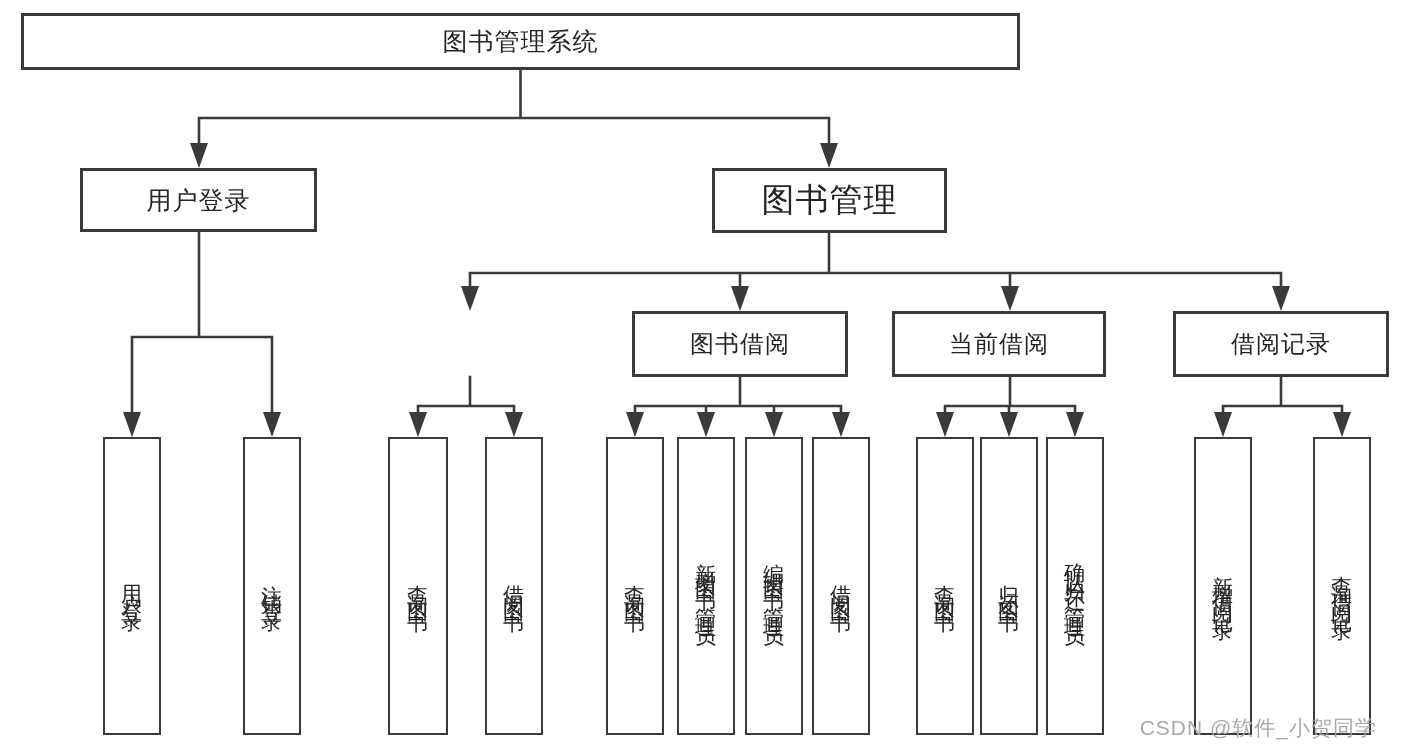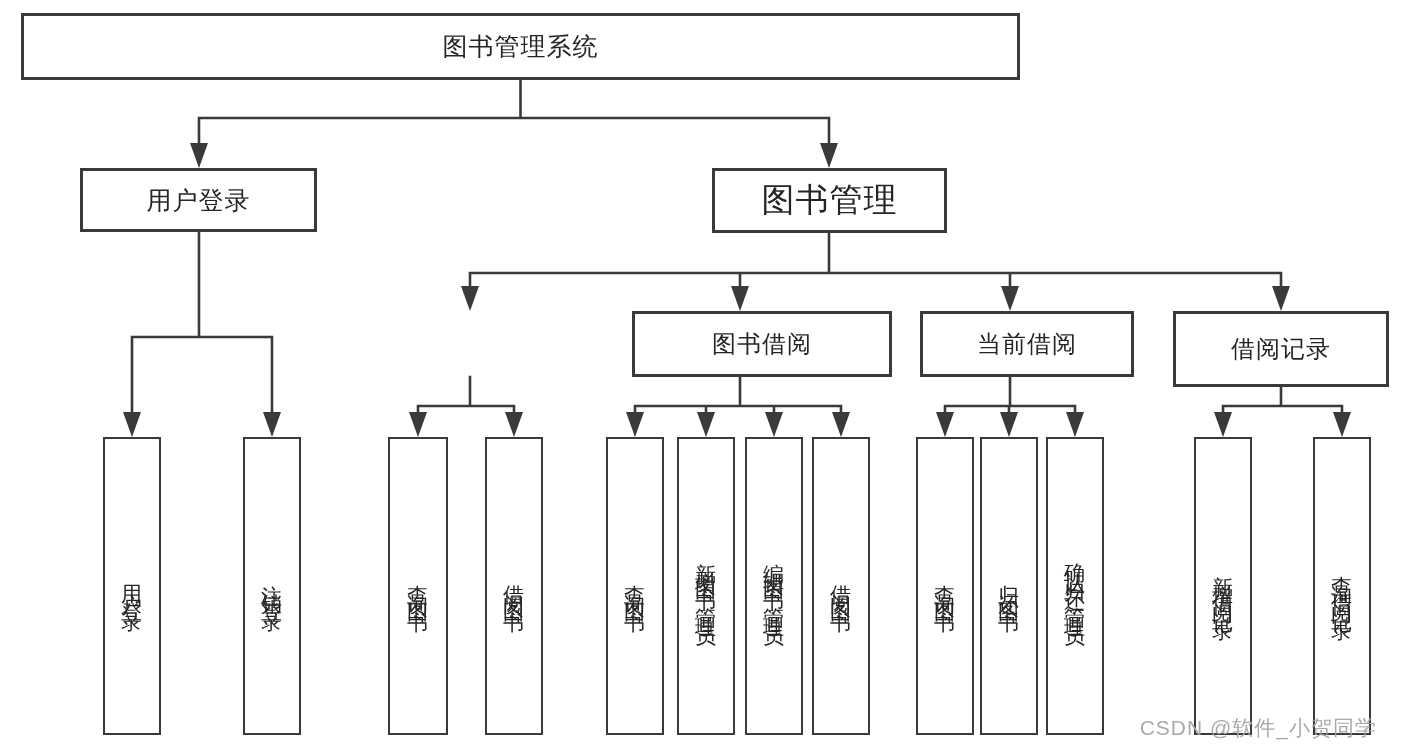--- a/index.html
+++ b/index.html
@@ -47,27 +47,27 @@
     letter-spacing: 1px;
   }
   .vbox .vtext {
     writing-mode: vertical-rl;
     font-size: 21px;
     line-height: 1.1;
     letter-spacing: 9px;
     color: #242424;
   }
   
-  .n-root { left: 21px;  top: 13px;  width: 999px; height: 67px; font-size: 25px; }
+  .n-root { left: 21px;  top: 13px;  width: 999px; height: 57px; font-size: 25px; }
   .n-user { left: 80px;  top: 168px; width: 237px; height: 64px; font-size: 25px; }
   .n-mgmt { left: 712px; top: 168px; width: 235px; height: 65px; font-size: 33px; }
   .n-rec  { left: 362px; top: 311px; width: 216px; height: 66px; }
-  .n-bor  { left: 632px; top: 311px; width: 260px; height: 66px; }
-  .n-cur  { left: 920px; top: 311px; width: 214px; height: 66px; }
-  .n-log  { left: 1173px;top: 311px; width: 216px; height: 76px; }
+  .n-bor  { left: 632px; top: 311px; width: 216px; height: 66px; }
+  .n-cur  { left: 892px; top: 311px; width: 214px; height: 66px; }
+  .n-log  { left: 1173px;top: 311px; width: 216px; height: 66px; }
   
   .leaf { top: 437px; height: 298px; width: 58px; border-width: 2.5px; }
   .f1  { left: 103px; }
   .f2  { left: 243px; }
   .f3  { left: 388px; width: 60px; }
   .f4  { left: 485px; }
   .f5  { left: 606px; }
   .f6  { left: 677px; }
   .f7  { left: 745px; }
   .f8  { left: 812px; }

